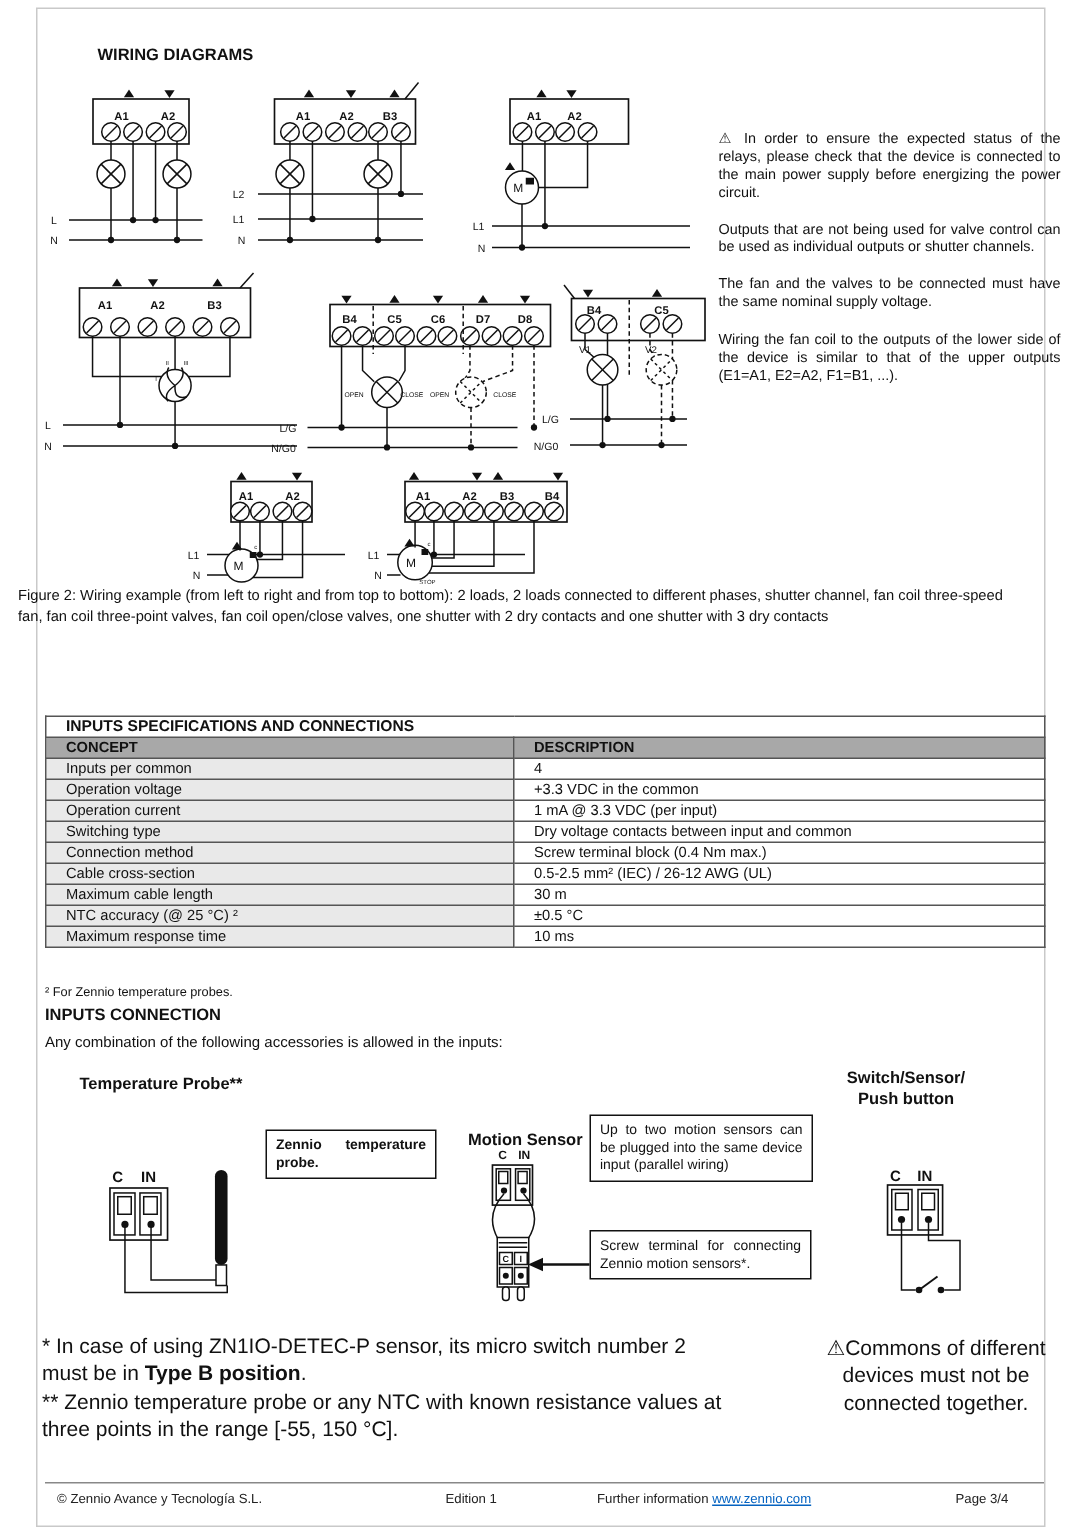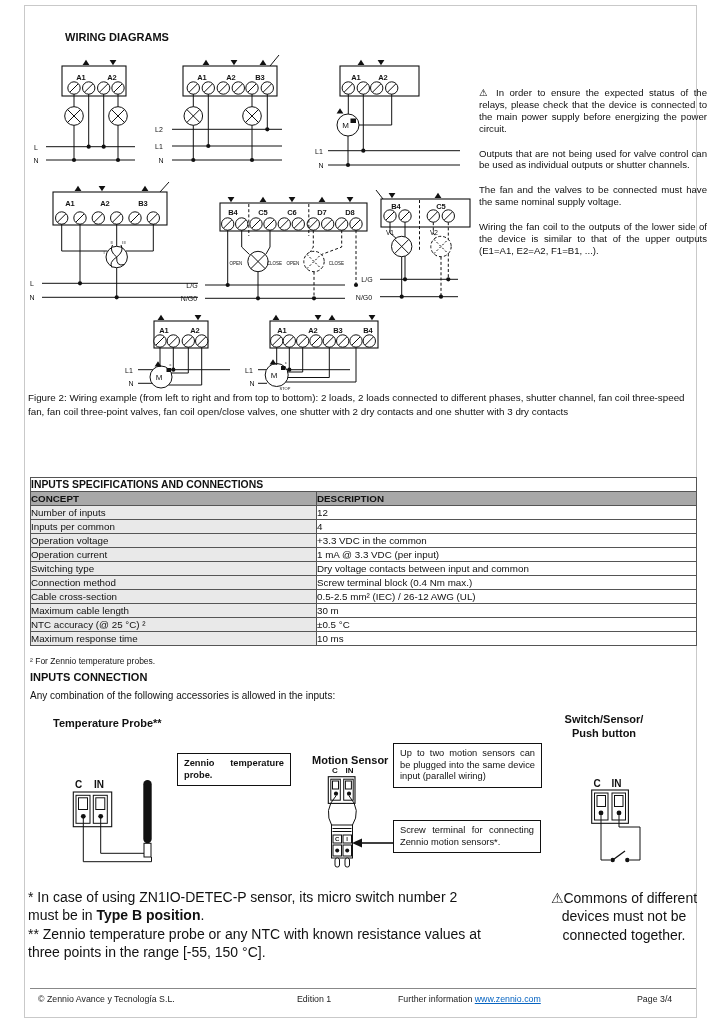--- a/index.html
+++ b/index.html
@@ -5,21 +5,21 @@
   html,body{margin:0;padding:0;background:#888;}
   #page{position:relative;width:724px;height:1024px;background:#fff;font-family:"Liberation Sans",sans-serif;color:#111;overflow:hidden;}
   .frame{position:absolute;left:24px;top:5px;width:671px;height:1011px;border:1px solid #c9c9c9;}
   .abs{position:absolute;}
   h1.sec{font-size:11px;font-weight:bold;margin:0;}
   .notes{width:228px;font-size:9.6px;line-height:1.24;text-align:justify;}
   .notes p{margin:0 0 11px 0;}
   .caption{width:670px;font-size:9.8px;line-height:1.38;}
   
   .spec{border-collapse:collapse;width:667px;}
-  .spec td,.spec th{border:1px solid #555;font-size:9.8px;padding:1px 0;text-align:left;vertical-align:middle;height:11px;margin-top:24px;}
+  .spec td,.spec th{border:1px solid #555;font-size:9.8px;padding:1px 13px;text-align:left;vertical-align:middle;height:11px;margin-top:24px;}
   .spec .title td{font-size:10.4px;font-weight:bold;background:#fff;}
   .spec .hdr th{background:#a8a8a8;font-weight:bold;}
   .spec td.c1{background:#e9e9e9;width:285px;}
   .fnote{font-size:8.5px;}
   .intro{font-size:10px;}
   .acc-h{font-size:11px;font-weight:bold;}
   .callout{border:1.4px solid #111;font-size:9.3px;line-height:1.25;padding:4px 6px;text-align:justify;}
   .callout.bold{font-weight:bold;}
   .fn{font-size:14px;line-height:1.32;}
   .fline{border-top:1px solid #888;width:666px;height:0;}
@@ -298,35 +298,31 @@
     </g>
   </svg>
 
   <div class="notes abs" style="left:479px;top:87px;">
     <p>⚠ In order to ensure the expected status of the relays, please check that the device is connected to the main power supply before energizing the power circuit.</p>
     <p style="margin-top:13px;">Outputs that are not being used for valve control can be used as individual outputs or shutter channels.</p>
     <p style="margin-top:13px;">The fan and the valves to be connected must have the same nominal supply voltage.</p>
     <p style="margin-top:13px;">Wiring the fan coil to the outputs of the lower side of the device is similar to that of the upper outputs (E1=A1, E2=A2, F1=B1, ...).</p>
   </div>
 
-  <div class="caption abs" style="left:28px;top:391px;">Figure 2: Wiring example (from left to right and from top to bottom): 2 loads, 2 loads connected to different phases, shutter channel, fan coil three-speed fan, fan coil three-point valves, fan coil open/close valves, one shutter with 2 dry contacts and one shutter with 3 dry contacts</div>
+  <div class="caption abs" style="left:12px;top:391px;">Figure 2: Wiring example (from left to right and from top to bottom): 2 loads, 2 loads connected to different phases, shutter channel, fan coil three-speed fan, fan coil three-point valves, fan coil open/close valves, one shutter with 2 dry contacts and one shutter with 3 dry contacts</div>
 
   <table class="spec abs" style="left:30px;top:477px;">
     <tbody>
         <tr class="title">
           <td colspan="2">INPUTS SPECIFICATIONS AND CONNECTIONS</td>
         </tr>
     <tr class="hdr">
       <th class="c1h" style="width:285px;background:#a8a8a8;">CONCEPT</th>
       <th style="background:#a8a8a8;">DESCRIPTION</th>
     </tr>
-    <tr>
-          <td class="c1">Number of inputs</td>
-          <td>12</td>
-        </tr>
     <tr>
           <td class="c1">Inputs per common</td>
           <td>4</td>
         </tr>
     <tr>
           <td class="c1">Operation voltage</td>
           <td>+3.3 VDC in the common</td>
         </tr>
     <tr>
           <td class="c1">Operation current</td>

